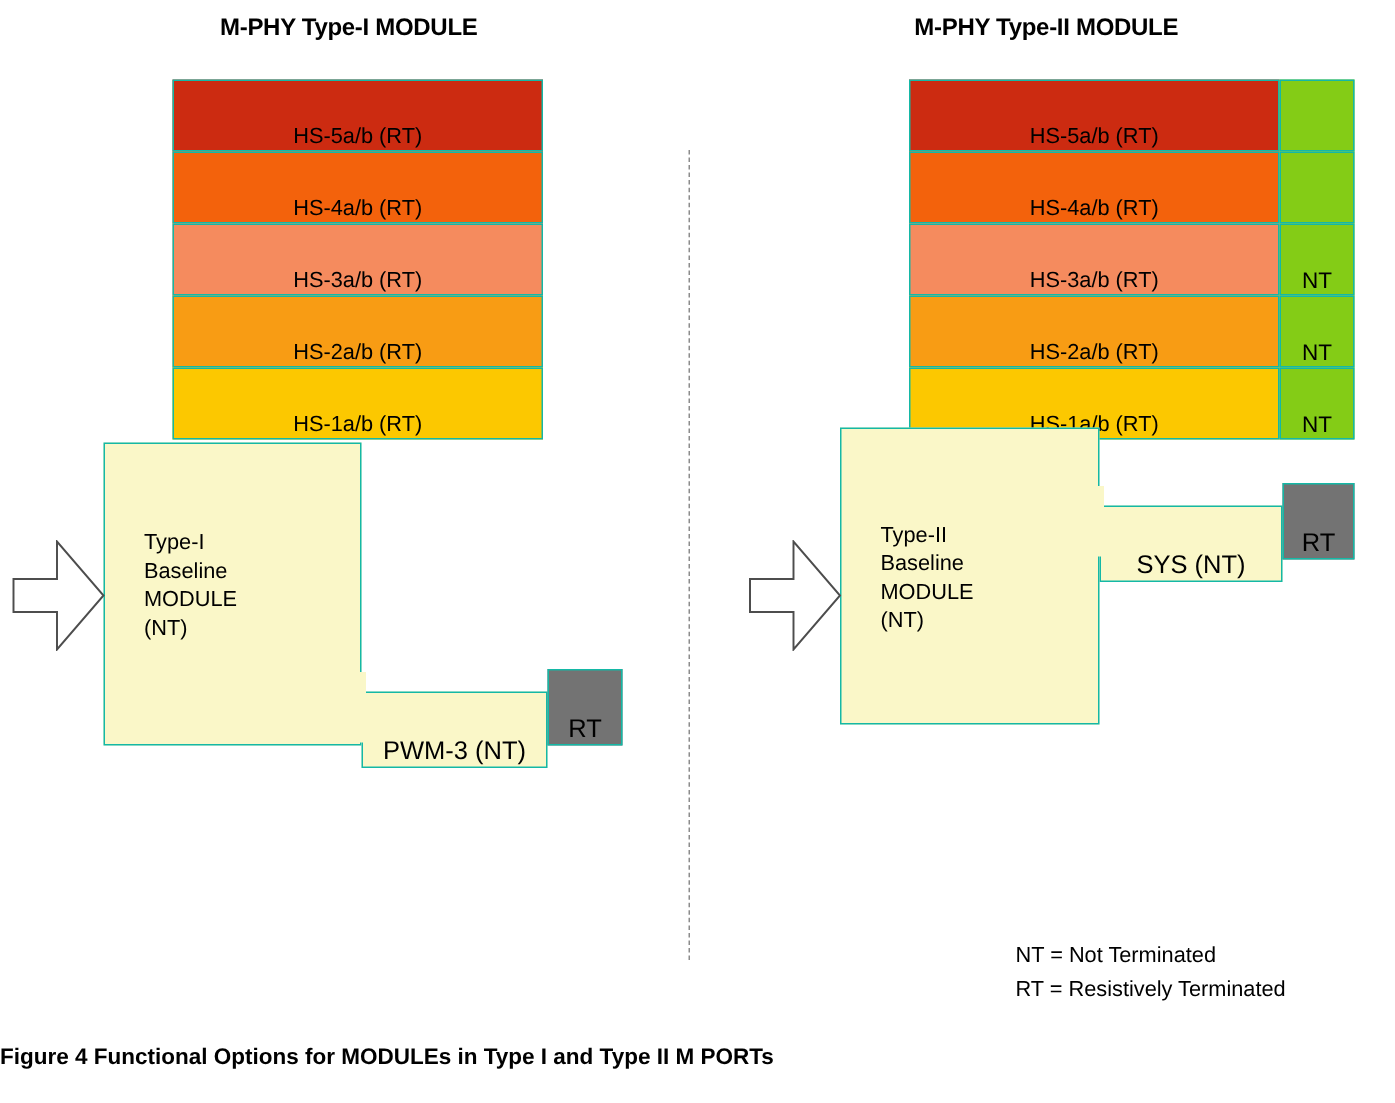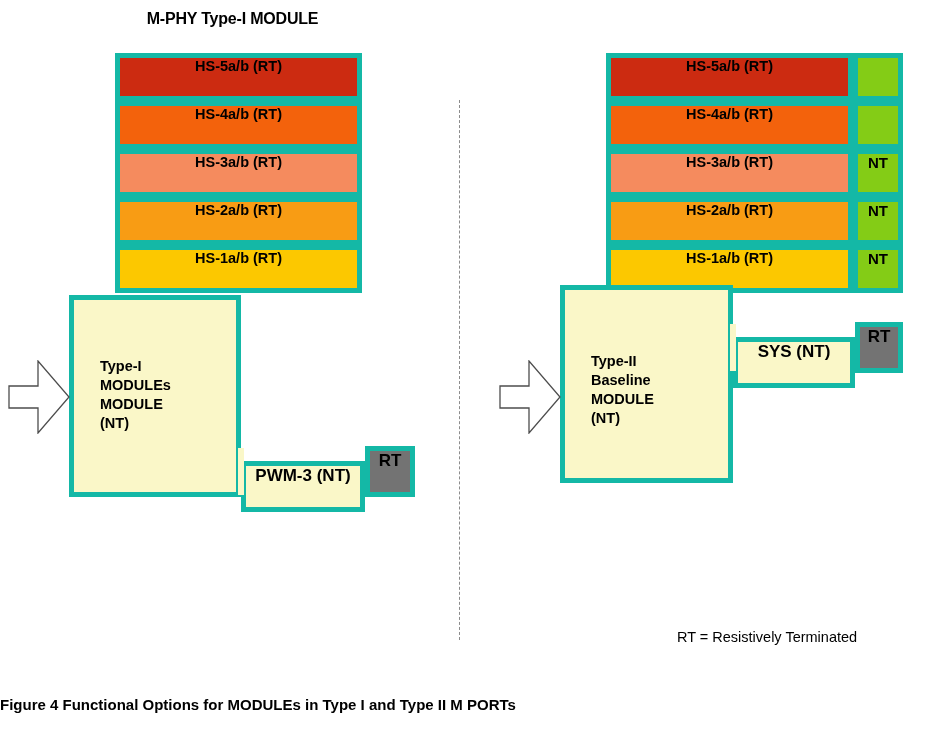--- a/index.html
+++ b/index.html
@@ -34,29 +34,28 @@
     white-space: nowrap;
     color: #000;
   }
   #title-left  { left: 0px;   top: 10px; width: 465px; }
   #title-right { left: 465px; top: 10px; width: 465px; }
 
   
   .box {
     position: absolute;
     box-sizing: border-box;
-    border: 5px solid #14b8a6;
+    border: 1px solid #14b8a6;
     display: flex;
-    align-items: flex-start;
+    align-items: flex-end;
     justify-content: center;
     font-size: 14.5px;
     line-height: 1.15;
     white-space: nowrap;
     color: #000;
-    font-weight: bold;
   }
 
   .hs-box { justify-content: center; }
 
   .nt-box {
     background: #84cc16;
     font-size: 15px;
   }
 
   .rt-box {
@@ -125,40 +124,41 @@
     white-space: nowrap;
   }
 </style>
 </head>
 <body>
 
 <div class="stage">
 
   <div class="module-title" id="title-left">M-PHY Type-I MODULE</div>
 
+  <div class="module-title" id="title-right">M-PHY Type-II MODULE</div>
 
   <div class="box hs-box" style="left:115px; top:53px;  width:247px; height:48px; background:#CC2B11;">
     <span>HS-5a/b (RT)</span>
   </div>
   <div class="box hs-box" style="left:115px; top:101px; width:247px; height:48px; background:#F3620C;">
     <span>HS-4a/b (RT)</span>
   </div>
   <div class="box hs-box" style="left:115px; top:149px; width:247px; height:48px; background:#F58B5E;">
     <span>HS-3a/b (RT)</span>
   </div>
   <div class="box hs-box" style="left:115px; top:197px; width:247px; height:48px; background:#F89C14;">
     <span>HS-2a/b (RT)</span>
   </div>
   <div class="box hs-box" style="left:115px; top:245px; width:247px; height:48px; background:#FCC800;">
     <span>HS-1a/b (RT)</span>
   </div>
 
   <div class="box baseline-box" style="left:69px; top:295px; width:172px; height:202px;">
     <span class="baseline-label" style="top:57px;">Type-I
-MODULEs
+Baseline
 MODULE
 (NT)</span>
   </div>
 
   <div class="box arm-box" style="left:241px; top:446px; width:124px; height:51px;">
     <span>PWM-3 (NT)</span>
   </div>
 
   <div class="seam" style="left:238px; top:448px; width:6px; height:47px;"></div>
 
@@ -225,18 +225,19 @@
     <span>RT</span>
   </div>
 
   <div class="in-arrow" style="left:499px; top:360px;">
     <svg width="62" height="74" viewBox="0 0 62 74">
       <path d="M1,26 L30,26 L30,1 L61,37 L30,73 L30,48 L1,48 Z" fill="#ffffff" stroke="#4d4d4d" stroke-width="1.3"></path>
     </svg>
   </div>
 
   <div class="legend" style="left:677px; top:626px;">
+    <span class="legend-line">NT = Not Terminated</span>
     <span class="legend-line">RT = Resistively Terminated</span>
   </div>
 
   <div class="caption" style="top:696px;">Figure 4 Functional Options for MODULEs in Type I and Type II M PORTs</div>
 
 </div>
 
 </body></html>

